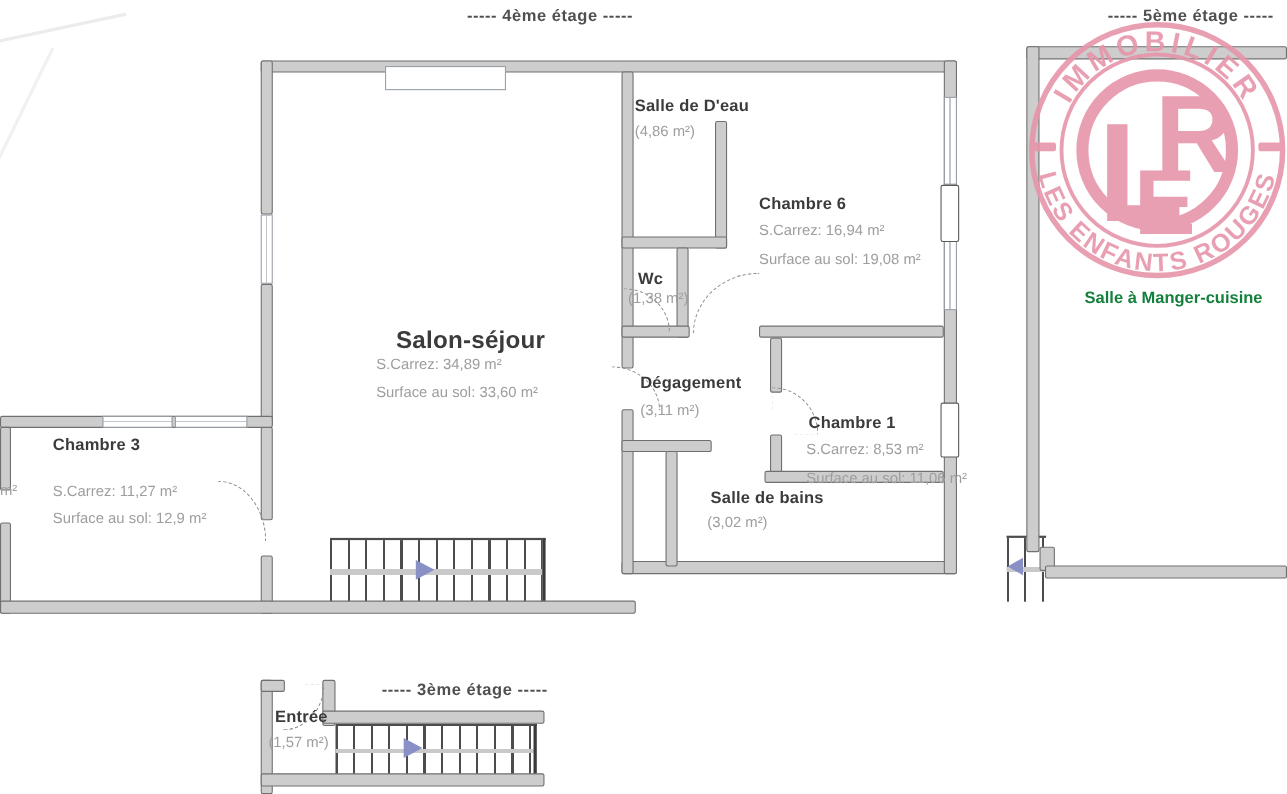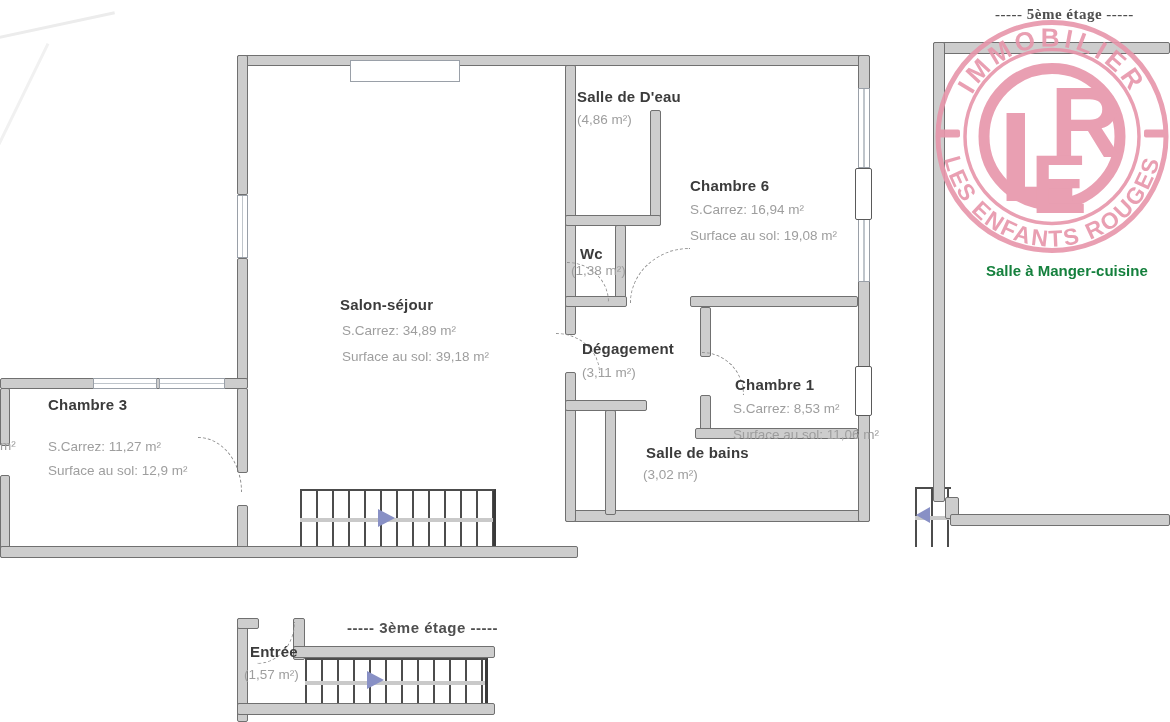--- a/index.html
+++ b/index.html
@@ -23,53 +23,54 @@
     background:
       linear-gradient(to bottom, rgba(0,0,0,0) 46%, #c9c9c9 46%, #c9c9c9 54%, rgba(0,0,0,0) 54%),
       repeating-linear-gradient(90deg,#4c4c4c 0 2px,rgba(0,0,0,0) 2px 16px);}
   .stairs.endcap{border-right:3px solid #3a3a3a;}
   .arrow{position:absolute;width:0;height:0;z-index:4;}
   .arrow.r{border-left:17px solid var(--arrow);border-top:9px solid transparent;border-bottom:9px solid transparent;}
   .arrow.l{border-right:14px solid var(--arrow);border-top:8px solid transparent;border-bottom:8px solid transparent;}
   .lbl{position:absolute;z-index:5;white-space:nowrap;}
   .floor-lbl{font-size:15px;color:#4f4f4f;letter-spacing:.5px;font-weight:bold;}
   .room-name{font-weight:bold;font-size:15px;color:var(--name);letter-spacing:.2px;}
-  .room-name.big{font-size:15px;}
+  .room-name.big{font-size:22px;margin-left:20px;}
   .room-area{font-size:13.5px;color:var(--area);}
   .semibold{font-weight:bold;color:#15803d;font-size:15px;}
   #stamp{position:absolute;left:932px;top:15px;z-index:10;opacity:.9;}
   #stamp .pink{fill:var(--stamp);}
   #stamp .pink-stroke{stroke:var(--stamp);fill:none;}
   #stamp text{font-family:"Liberation Sans",sans-serif;font-weight:bold;}
   .artifact{position:absolute;z-index:0;}
 </style>
 </head>
 <body>
 
 <div id="canvas" style="--wall-fill: #cdcdcd; --wall-edge: #707070; --arrow: #8890c5; --name: #3b3b3b; --area: #9e9e9e; --stamp: #e795aa;">
 
   <div class="artifact" style="left:-6px;top:24px;width:122px;height:3px;background:#ececec;transform:rotate(-12deg);"></div>
   <div class="artifact" style="left:22px;top:38px;width:3px;height:112px;background:#f1f1f1;transform:rotate(26deg);"></div>
 
-  <div class="lbl floor-lbl" style="left:995px;top:6px;width:175px;z-index:1;font-family:Liberation Serif, serif;">----- 5ème étage -----</div>
+  <div class="lbl floor-lbl" style="left:380px;top:6px;width:240px;text-align:center;">----- 4ème étage -----</div>
+  <div class="lbl floor-lbl" style="left:995px;top:6px;width:175px;text-align:center;z-index:1;">----- 5ème étage -----</div>
   <div class="lbl floor-lbl" style="left:330px;top:619px;width:185px;text-align:center;">----- 3ème étage -----</div>
 
   <div class="lbl room-name" style="left:577px;top:88px">Salle de D'eau</div>
   <div class="lbl room-area" style="left:577px;top:112px">(4,86 m²)</div>
 
   <div class="lbl room-name" style="left:690px;top:177px">Chambre 6</div>
   <div class="lbl room-area" style="left:690px;top:202px">S.Carrez: 16,94 m²</div>
   <div class="lbl room-area" style="left:690px;top:228px">Surface au sol: 19,08 m²</div>
 
   <div class="lbl room-name" style="left:580px;top:245px">Wc</div>
   <div class="lbl room-area" style="left:571px;top:263px">(1,38 m²)</div>
 
   <div class="lbl room-name big" style="left:340px;top:296px">Salon-séjour</div>
   <div class="lbl room-area" style="left:342px;top:323px">S.Carrez: 34,89 m²</div>
-  <div class="lbl room-area" style="left:342px;top:349px">Surface au sol: 39,18 m²</div>
+  <div class="lbl room-area" style="left:342px;top:349px">Surface au sol: 33,60 m²</div>
 
   <div class="lbl room-name" style="left:582px;top:340px">Dégagement</div>
   <div class="lbl room-area" style="left:582px;top:365px">(3,11 m²)</div>
 
   <div class="lbl room-name" style="left:735px;top:376px">Chambre 1</div>
   <div class="lbl room-area" style="left:733px;top:401px">S.Carrez: 8,53 m²</div>
   <div class="lbl room-area" style="left:733px;top:427px">Surface au sol: 11,06 m²</div>
 
   <div class="lbl room-name" style="left:646px;top:444px">Salle de bains</div>
   <div class="lbl room-area" style="left:643px;top:467px">(3,02 m²)</div>

